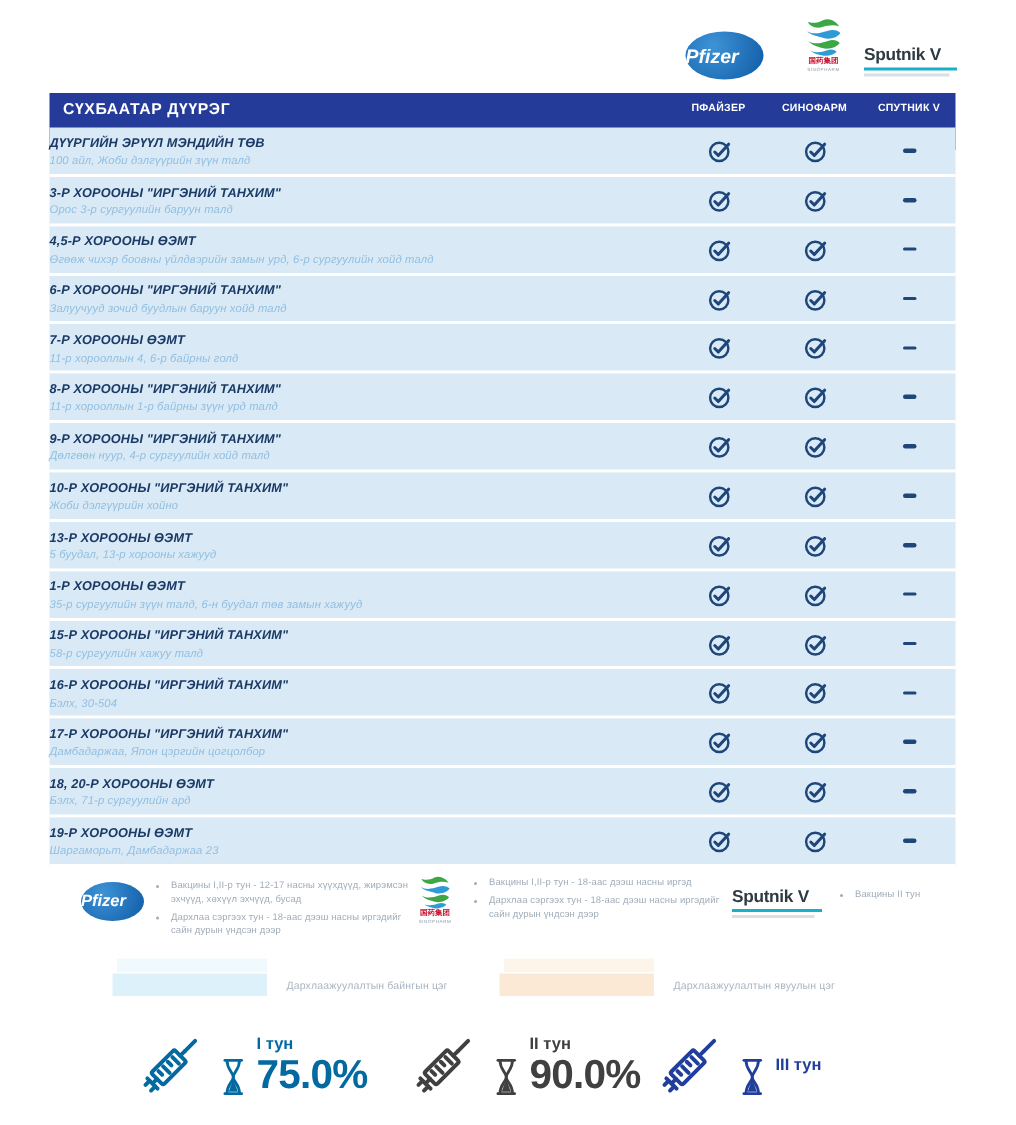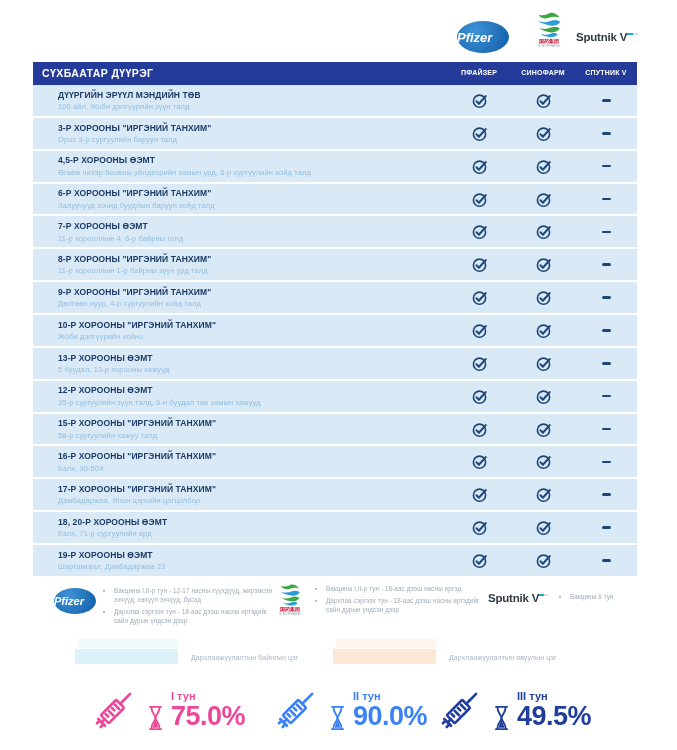--- a/index.html
+++ b/index.html
@@ -9,38 +9,38 @@
 
   
   .top-logos { position:absolute; top:0; left:0; width:677px; height:62px; }
   .pfizer-oval { border-radius:50%; background:radial-gradient(circle at 35% 30%, #3e93d6, #0e5aa5);
     display:flex; align-items:center; justify-content:flex-start; color:#fff; font-weight:bold; font-style:italic; }
   .pfizer-top { position:absolute; left:457px; top:21px; width:52px; height:32px; font-size:13px; }
   .sino-logo { display:flex; flex-direction:column; align-items:center; }
   .sino-top { position:absolute; left:529px; top:12px; width:40px; }
   .sino-cn { font-size:5px; font-weight:bold; color:#c8102e; letter-spacing:0; line-height:1; margin-top:1px; white-space:nowrap; }
   .sino-en { font-size:3px; color:#8a97a5; letter-spacing:.4px; line-height:1; margin-top:1px; }
-  .sputnik-logo { display:flex; }
+  .sputnik-logo { display:flex; flex-direction:column; }
   .sputnik-top { position:absolute; left:576px; top:31px; width:62px; }
   .sputnik-word { font-size:11.5px; font-weight:bold; color:#2e3a42; letter-spacing:-.2px; white-space:nowrap; }
   .sputnik-line { height:2px; background:#19b1c8; margin-top:2px; width:100%; }
   .sputnik-micro { height:2px; background:#d9dfe3; margin-top:2px; width:92%; }
 
   
   .tbl-header { position:absolute; left:33px; top:62px; width:604px; height:38px; background:#243b9a;
     display:flex; align-items:stretch; }
   .hdr-district { flex:1; padding-left:9px; font-size:10.5px; font-weight:bold; color:#fff;
     letter-spacing:.4px; line-height:22px; white-space:nowrap; }
   .hdr-col { width:64px; text-align:center; font-size:7px; font-weight:bold; color:#fff; line-height:22px;
     letter-spacing:.2px; white-space:nowrap; }
   .hdr-col.last { width:62px; }
 
   .rows { position:absolute; left:33px; top:85px; width:604px; height:493px; display:flex; flex-direction:column; }
   .row { flex:1; background:#d9eaf6; border-bottom:2px solid #fff; display:flex; align-items:center; min-height:0; }
-  .row-text { flex:1; padding-left:25px; min-width:0; }
+  .row-text { flex:1; min-width:0;font-style:italic; }
   .row-title { font-size:8.5px; font-weight:bold; color:#1b3a66; letter-spacing:.1px; white-space:nowrap; }
   .row-sub { font-size:7.5px; color:#92bee0; margin-top:2.5px; letter-spacing:.1px; white-space:nowrap; }
   .cell { width:64px; display:flex; justify-content:center; align-items:center; }
   .cell.last { width:62px; }
   .dash { width:9px; height:2.6px; background:#1e4679; border-radius:2px; }
 
   
   .leg { position:absolute; display:flex; gap:8px; color:#9facb9; }
   .leg ul { margin:0; padding-left:10px; }
   .leg li { font-size:6.3px; line-height:1.45; margin-bottom:3px; letter-spacing:.1px; }
@@ -295,21 +295,21 @@
             <path d="M7.8 13.2 l3.3 3.3 L20.8 5.8" fill="none" stroke="#1e4679" stroke-width="2.9" stroke-linecap="round" stroke-linejoin="round"></path>
           </svg>
         </div>
       <div class="cell c2 last">
           <div class="dash"></div>
         </div>
     </div>
 
     <div class="row">
       <div class="row-text">
-        <div class="row-title">12-Р ХОРООНЫ ӨЭМТ</div>
+        <div class="row-title">1-Р ХОРООНЫ ӨЭМТ</div>
         <div class="row-sub">35-р сургуулийн зүүн талд, 6-н буудал төв замын хажууд</div>
       </div>
       <div class="cell c0">
           <svg width="17" height="17" viewBox="0 0 24 24">
             <circle cx="12" cy="13" r="8.6" fill="none" stroke="#1e4679" stroke-width="2.3"></circle>
             <path d="M7.8 13.2 l3.3 3.3 L20.8 5.8" fill="none" stroke="#1e4679" stroke-width="2.9" stroke-linecap="round" stroke-linejoin="round"></path>
           </svg>
         </div>
       <div class="cell c1">
           <svg width="17" height="17" viewBox="0 0 24 24">
@@ -479,21 +479,21 @@
     <span class="pt-label">Дархлаажуулалтын байнгын цэг</span>
   </div>
   <div class="pt-group pt-1">
     <div class="swatch-stack">
       <div class="swatch-faint sf-1" style="background: rgb(253, 245, 234);"></div>
       <div class="swatch-main sm-1" style="background: rgb(251, 233, 213);"></div>
     </div>
     <span class="pt-label">Дархлаажуулалтын явуулын цэг</span>
   </div>
 
-  <div class="stat-group stat-0" style="color: #ec4899;">
+  <div class="stat-group stat-0" style="color: #0369a1;">
     <svg class="stat-syringe" width="56" height="56" viewBox="0 0 64 64">
       <g transform="rotate(-45 32 32)" fill="none" stroke="currentColor" stroke-width="3" stroke-linecap="round" stroke-linejoin="round">
         <rect x="17" y="25.5" width="25" height="13" rx="1.5"></rect>
         <path d="M22 28.5 v4 M27 28.5 v7 M32 28.5 v4 M37 28.5 v7"></path>
         <path d="M42 32 h5"></path>
           <path d="M47 32 h11"></path>
         <path d="M12 32 h5"></path>
           <path d="M12 26.5 v11"></path>
           <path d="M7.5 29 h4.5 M7.5 35 h4.5"></path>
       </g>
@@ -506,21 +506,21 @@
         <path d="M12.5 2 C12.5 9 8 10.5 8 14 C8 17.5 12.5 19 12.5 26"></path>
       </g>
       <path d="M8 15.5 L11.3 24.5 H4.7 Z" fill="currentColor"></path>
     </svg>
     <div class="stat-col">
       <span class="stat-label">I тун</span>
       <span class="stat-value">75.0%</span>
     </div>
   </div>
 
-  <div class="stat-group stat-1" style="color: #3b82f6;">
+  <div class="stat-group stat-1" style="color: #404040;">
     <svg class="stat-syringe" width="56" height="56" viewBox="0 0 64 64">
       <g transform="rotate(-45 32 32)" fill="none" stroke="currentColor" stroke-width="3" stroke-linecap="round" stroke-linejoin="round">
         <rect x="17" y="25.5" width="25" height="13" rx="1.5"></rect>
         <path d="M22 28.5 v4 M27 28.5 v7 M32 28.5 v4 M37 28.5 v7"></path>
         <path d="M42 32 h5"></path>
           <path d="M47 32 h11"></path>
         <path d="M12 32 h5"></path>
           <path d="M12 26.5 v11"></path>
           <path d="M7.5 29 h4.5 M7.5 35 h4.5"></path>
       </g>
@@ -556,17 +556,16 @@
       <g fill="none" stroke="currentColor" stroke-width="2" stroke-linecap="round">
         <path d="M2 2 h12"></path>
           <path d="M2 26 h12"></path>
         <path d="M3.5 2 C3.5 9 8 10.5 8 14 C8 17.5 3.5 19 3.5 26"></path>
         <path d="M12.5 2 C12.5 9 8 10.5 8 14 C8 17.5 12.5 19 12.5 26"></path>
       </g>
       <path d="M8 15.5 L11.3 24.5 H4.7 Z" fill="currentColor"></path>
     </svg>
     <div class="stat-col">
       <span class="stat-label">III тун</span>
-      <span class="stat-value">49.5%</span>
     </div>
   </div>
 
 </div>
 
 </body></html>

